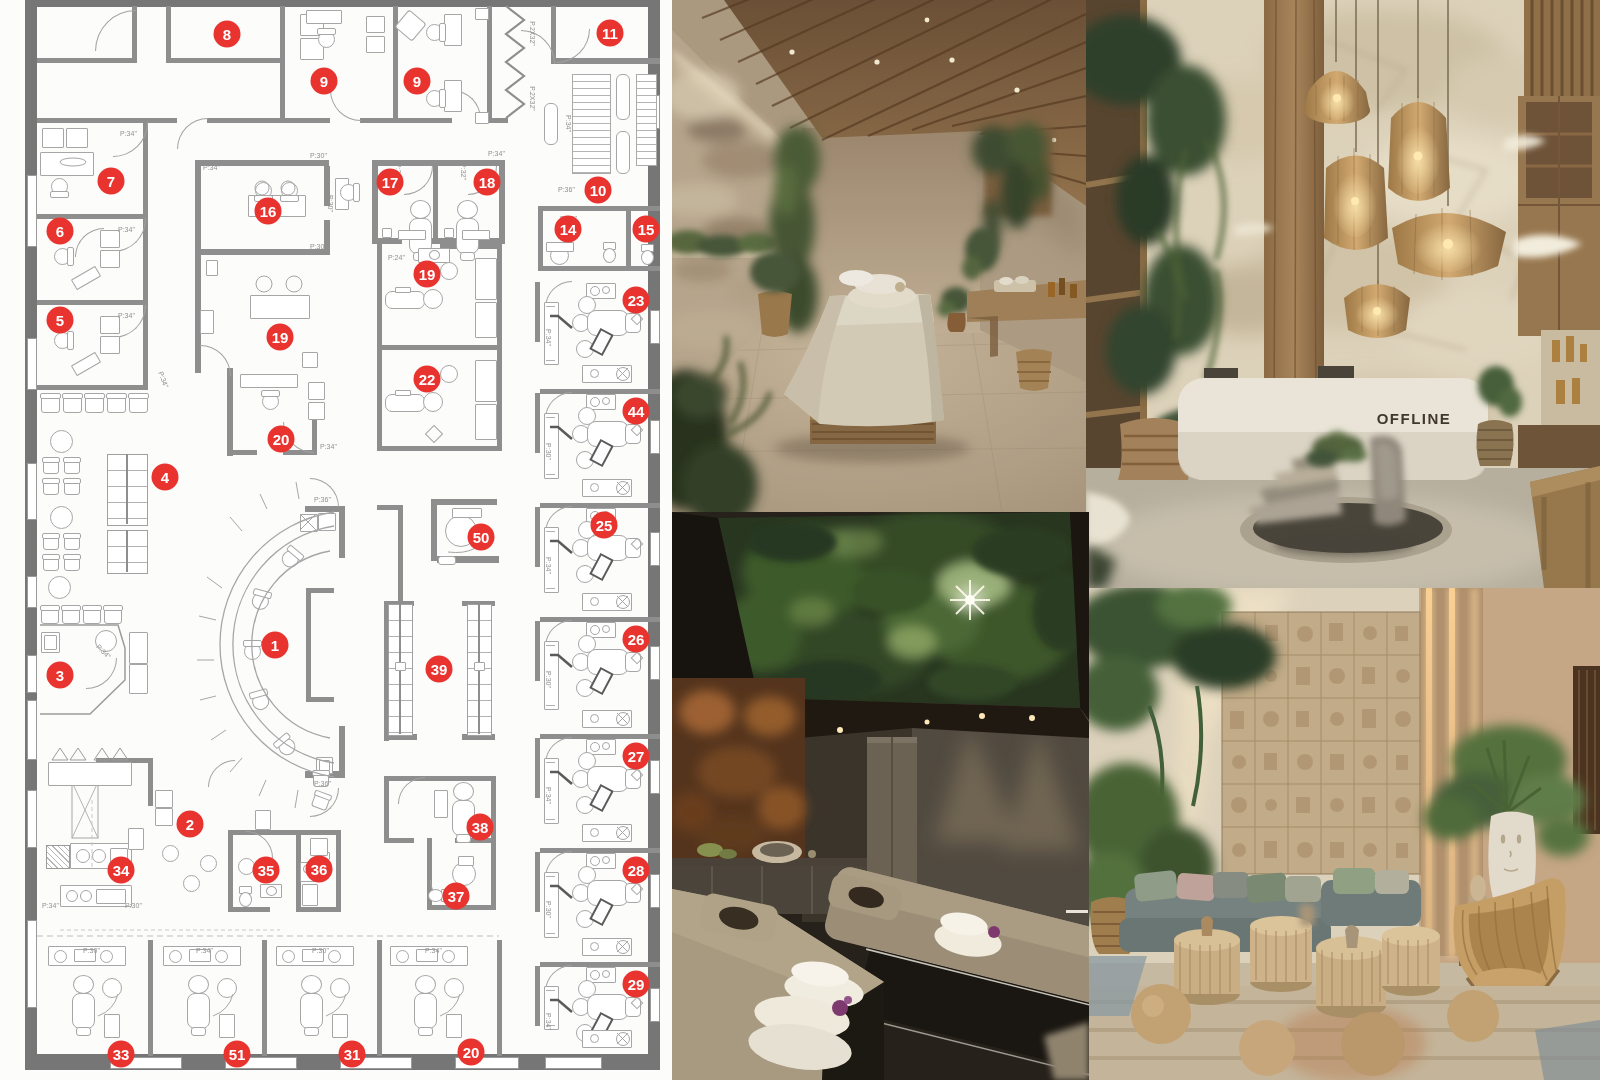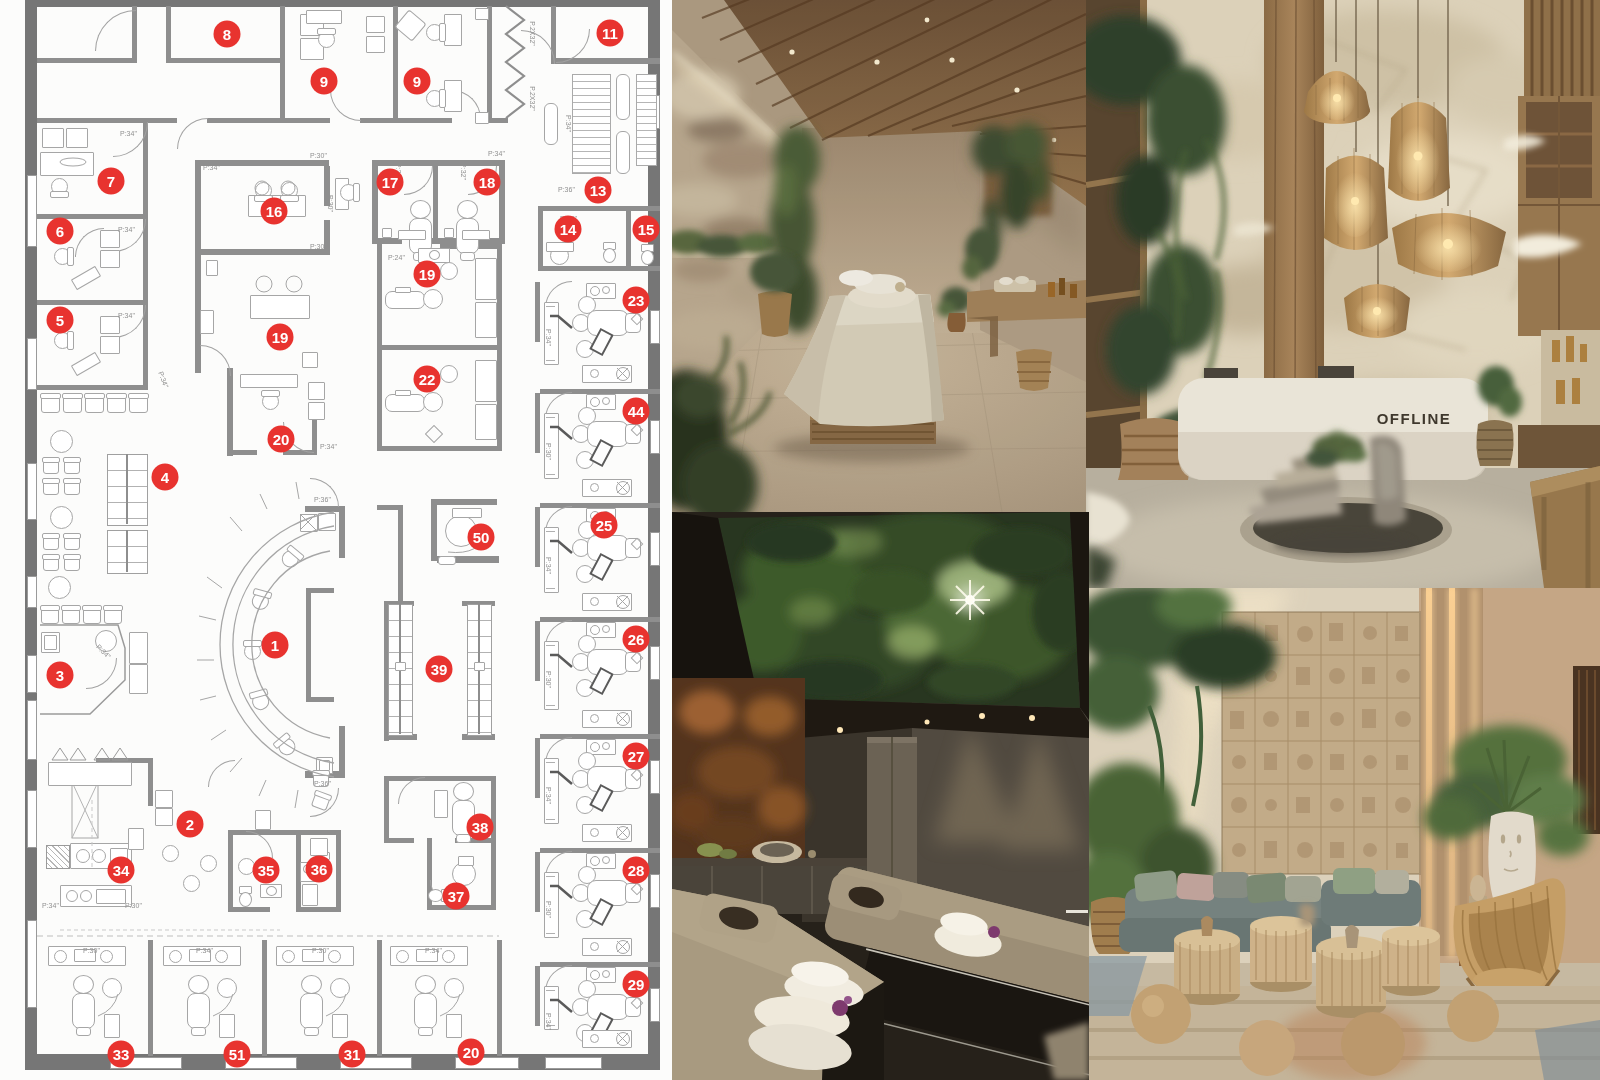--- a/index.html
+++ b/index.html
@@ -153,24 +153,24 @@
 <div class="n" style="left:190px;top:824px;">2</div>
 <div class="n" style="left:60px;top:675px;">3</div>
 <div class="n" style="left:165px;top:477px;">4</div>
 <div class="n" style="left:60px;top:320px;">5</div>
 <div class="n" style="left:60px;top:231px;">6</div>
 <div class="n" style="left:111px;top:181px;">7</div>
 <div class="n" style="left:227px;top:34px;">8</div>
 <div class="n" style="left:324px;top:81px;">9</div>
 <div class="n" style="left:417px;top:81px;">9</div>
 <div class="n" style="left:610px;top:33px;">11</div>
-<div class="n" style="left:598px;top:190px;">13</div>
+<div class="n" style="left:598px;top:190px;">10</div>
 <div class="n" style="left:568px;top:229px;">14</div>
 <div class="n" style="left:646px;top:229px;">15</div>
-<div class="n" style="left:274px;top:211px;">16</div>
+<div class="n" style="left:268px;top:211px;">16</div>
 <div class="n" style="left:390px;top:182px;">17</div>
 <div class="n" style="left:487px;top:182px;">18</div>
 <div class="n" style="left:280px;top:337px;">19</div>
 <div class="n" style="left:281px;top:439px;">20</div>
 <div class="n" style="left:427px;top:274px;">19</div>
 <div class="n" style="left:427px;top:379px;">22</div>
 <div class="n" style="left:636px;top:300px;">23</div>
 <div class="n" style="left:636px;top:411px;">44</div>
 <div class="n" style="left:604px;top:525px;">25</div>
 <div class="n" style="left:636px;top:639px;">26</div>

